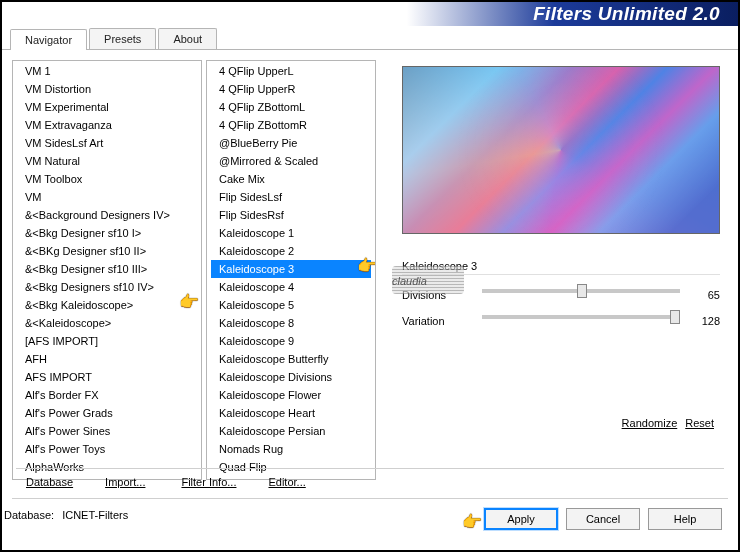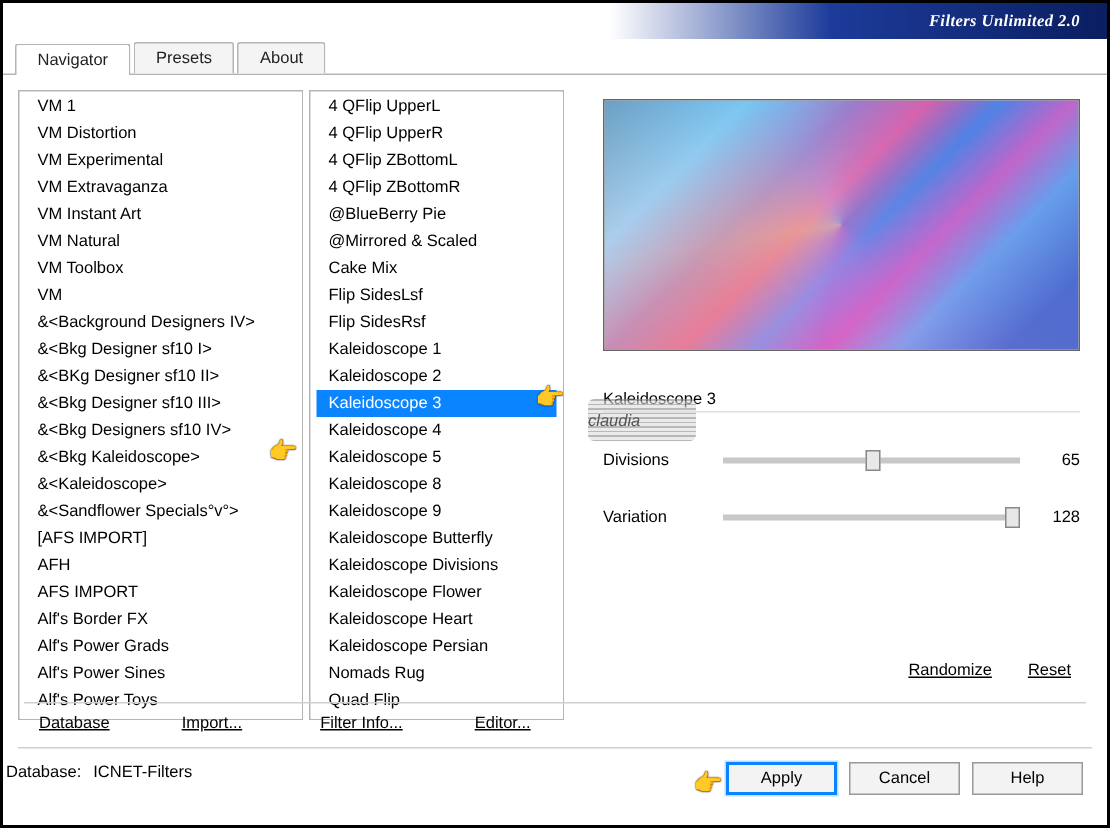--- a/index.html
+++ b/index.html
@@ -1,18 +1,18 @@
 <!DOCTYPE html>
 <html><head>
 <meta charset="utf-8">
 <style>
   * { box-sizing: border-box; margin: 0; padding: 0; font-family: "Segoe UI", Tahoma, Arial, sans-serif; font-size: 11px; }
   body { background: #fff; width: 740px; height: 552px; border: 2px solid #000; position: relative; overflow: hidden; }
   .titlebar { height: 24px; background: linear-gradient(90deg,#fff 0%,#fff 55%,#1c3b9a 75%,#0a1e60 100%); display:flex; align-items:center; justify-content:flex-end; padding-right:18px; }
-  .titlebar span { color:#fff; font-weight:bold; font-style:italic; font-size:11px; letter-spacing:.3px;font-family:Liberation Serif, serif; }
+  .titlebar span { color:#fff; font-weight:bold; font-style:italic; font-size:19px; letter-spacing:.3px; }
   .tabs { display:flex; padding:2px 8px 0 8px; border-bottom:1px solid #b5b5b5; background:#fff; }
   .tab { padding:4px 14px; border:1px solid #b5b5b5; border-bottom:none; margin-right:2px; background:#f4f4f4; border-radius:2px 2px 0 0; color:#222; }
   .tab.active { background:#fff; position:relative; top:1px; }
   .content { display:flex; padding:10px 10px 0 10px; height:430px; }
   .listwrap { width:190px; display:flex; flex-direction:column; }
   .listwrap2 { width:170px; display:flex; flex-direction:column; margin-left:4px; }
   .listbox { flex:1; border:1px solid #b5b5b5; overflow-y:scroll; overflow-x:hidden; background:#fff; padding:1px 4px; }
   .listbox::-webkit-scrollbar { width:16px; }
   .listbox::-webkit-scrollbar-track { background:#f0f0f0; border-left:1px solid #d4d4d4; }
   .listbox::-webkit-scrollbar-thumb { background:#cdcdcd; border:1px solid #a0a0a0; }
@@ -20,29 +20,29 @@
   .li.selected { background:#0a84ff; color:#fff; }
   .pointer-r { position:absolute; font-size:16px; color:#f4c430; text-shadow:0 0 1px #000; }
   .rightpane { flex:1; padding:6px 8px 0 26px; position:relative; }
   .preview { width:100%; height:168px; border:1px solid #666; background:linear-gradient(135deg,#265fa8 0%,#5aa6e8 20%,#8f4aa2 35%,#d23d7d 45%,#3a6bd6 55%,#b54aad 65%,#4a8de0 75%,#2156b5 90%); position:relative; overflow:hidden; }
   .preview::before, .preview::after { content:""; position:absolute; inset:0; background:conic-gradient(from 45deg,#2b4aa5,#6a3fa5,#d63d86,#f2d24a,#3aa5e6,#2b4aa5); mix-blend-mode:screen; opacity:.55; }
   .preview::after { background:radial-gradient(circle at 50% 50%,rgba(255,255,255,.1),transparent 60%); mix-blend-mode:normal; }
   .watermark { position:absolute; left:390px; top:264px; width:72px; text-align:left; font-family:cursive; font-size:10px; color:#555;font-style:italic; }
   .watermark .stripes { height:28px; background:repeating-linear-gradient(0deg,#888,#888 1px,#ddd 1px,#ddd 3px); opacity:.6; border-radius:4px; }
   .watermark .txt { position:relative; top:-19px; }
   .filtername { margin-top:24px; padding:2px 0; border-bottom:1px solid #e0e0e0; }
-  .paramrow { display:flex; align-items:center; justify-content:space-between; margin-top:26px; }
+  .paramrow { display:flex; justify-content:space-between; margin-top:14px; }
   .paramrow .label { width:70px; color:#000; }
   .slider { flex:1; height:4px; background:#c8c8c8; margin:0 10px; position:relative; }
   .slider .thumb { position:absolute; top:-5px; width:10px; height:14px; background:#e8e8e8; border:1px solid #888; }
   .paramrow .val { width:30px; text-align:right; }
-  .bottombtns { margin-top:90px; display:flex; justify-content:flex-end; gap:24px; padding-right:6px; }
+  .bottombtns { margin-top:90px; display:flex; justify-content:flex-end; gap:8px; padding-right:6px; }
   .linklike { text-decoration:underline; color:#000; cursor:pointer; }
   .midbar { position:absolute; left:14px; right:14px; top:466px; height:1px; background:#cfcfcf; }
-  .lowerlinks { position:absolute; left:24px; top:474px; display:flex; gap:48px; }
+  .lowerlinks { position:absolute; left:24px; top:474px; display:flex; gap:32px; }
   .dialogbtns { position:absolute; right:16px; top:506px; display:flex; gap:8px; }
   .btn { width:74px; height:22px; border:1px solid #999; background:#f3f3f3; color:#000; display:flex; align-items:center; justify-content:center; cursor:pointer; }
   .btn.focus { border:2px solid #0a84ff; box-shadow:0 0 0 1px #0a84ff44; }
   .pointer-apply { position:absolute; left:-24px; top:2px; font-size:16px; color:#f4c430; text-shadow:0 0 1px #000; }
   .statusbox { position:absolute; left:0; top:504px; line-height:15px; }
   .statusbox td:first-child { padding-right:6px; }
   .sep2 { position:absolute; left:10px; right:10px; top:496px; height:1px; background:#cfcfcf; }
 </style>
 </head>
 <body>
@@ -57,32 +57,31 @@
   <div class="tab">About</div>
 </div>
 
 <div class="content">
   <div class="listwrap">
     <div class="listbox" id="catlist">
         <div class="li">VM 1</div>
         <div class="li">VM Distortion</div>
         <div class="li">VM Experimental</div>
         <div class="li">VM Extravaganza</div>
-        <div class="li">VM Instant Art</div>
+        <div class="li">VM SidesLsf Art</div>
         <div class="li">VM Natural</div>
         <div class="li">VM Toolbox</div>
         <div class="li">VM</div>
         <div class="li">&amp;&lt;Background Designers IV&gt;</div>
         <div class="li">&amp;&lt;Bkg Designer sf10 I&gt;</div>
         <div class="li">&amp;&lt;BKg Designer sf10 II&gt;</div>
         <div class="li">&amp;&lt;Bkg Designer sf10 III&gt;</div>
         <div class="li">&amp;&lt;Bkg Designers sf10 IV&gt;</div>
         <div class="li">&amp;&lt;Bkg Kaleidoscope&gt;<span class="pointer-r" style="right: -2px; top: -2px;">👉</span></div>
         <div class="li">&amp;&lt;Kaleidoscope&gt;</div>
-        <div class="li">&amp;&lt;Sandflower Specials°v°&gt;</div>
         <div class="li">[AFS IMPORT]</div>
         <div class="li">AFH</div>
         <div class="li">AFS IMPORT</div>
         <div class="li">Alf's Border FX</div>
         <div class="li">Alf's Power Grads</div>
         <div class="li">Alf's Power Sines</div>
         <div class="li">Alf's Power Toys</div>
         <div class="li">AlphaWorks</div>
       </div>
   </div>

